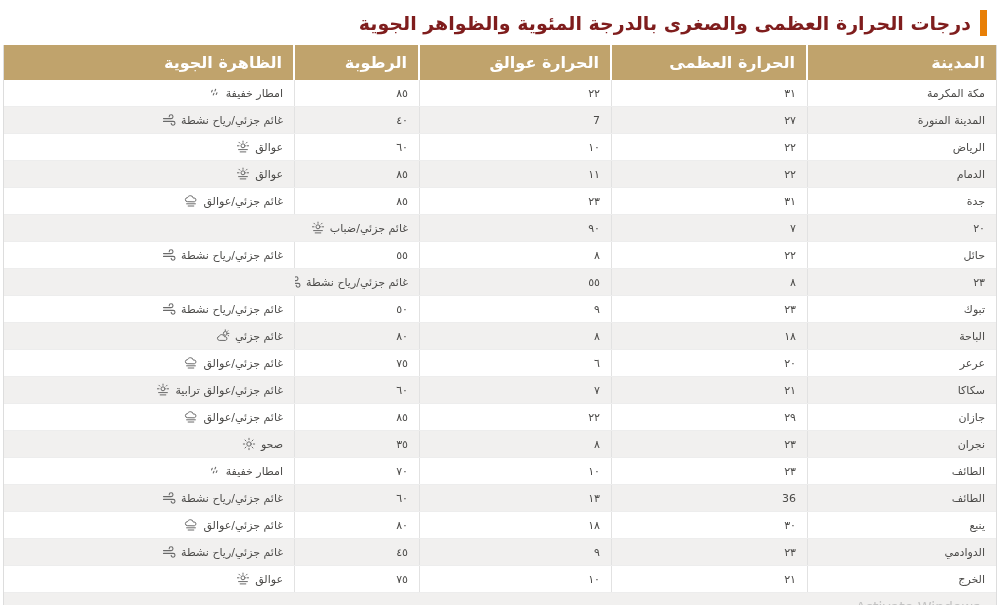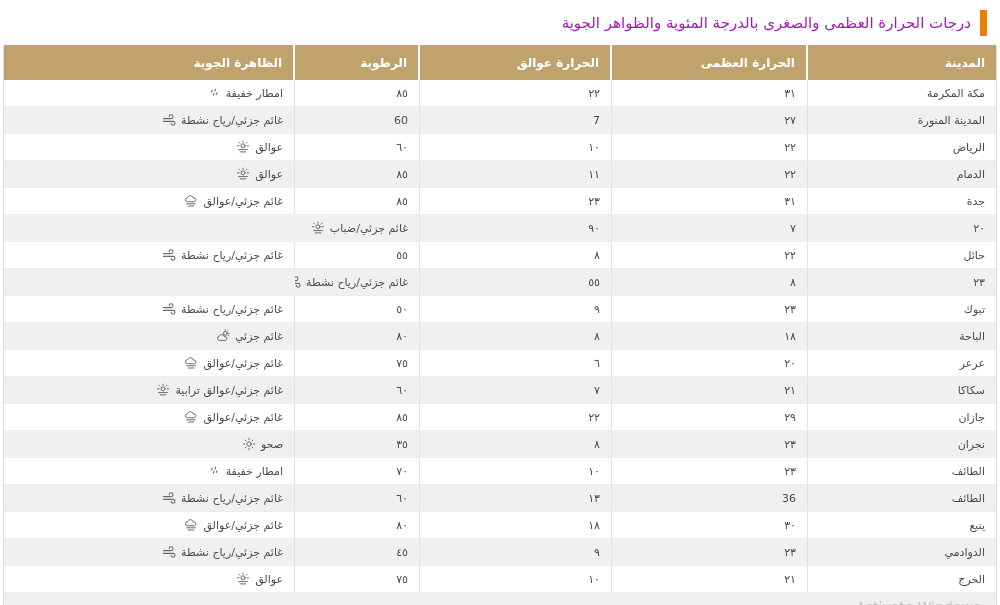--- a/index.html
+++ b/index.html
@@ -2,27 +2,27 @@
 <html dir="rtl" lang="ar"><head>
 <meta charset="utf-8">
 <style>
   html,body{margin:0;padding:0;background:#fff;}
   body{font-family:"DejaVu Sans",sans-serif;}
   .page{position:relative;width:1000px;height:605px;overflow:hidden;background:#fff;direction:rtl;}
 
   
   .titlebar{display:flex;align-items:center;gap:9px;padding:9px 13px 0 0;height:36px;box-sizing:border-box;}
   .accent-bar{width:7px;height:26px;background:#e87f07;flex:0 0 auto;}
-  .page-title{color:#a21caf;font-weight:normal;font-size:15px;line-height:26px;white-space:nowrap;}
+  .page-title{color:#7f1d1d;font-weight:bold;font-size:19px;line-height:26px;white-space:nowrap;}
 
   
   .wtable{position:absolute;top:45px;right:3px;left:3px;border:1px solid #dddddd;border-top:0;background:#fff;}
   .thead,.trow{display:grid;grid-template-columns:188px 196px 192px 125px 291px;}
   .thead{height:35px;}
-  .hcell{background:#c0a36c;color:#ffffff;font-weight:bold;font-size:12px;
+  .hcell{background:#c0a36c;color:#ffffff;font-weight:bold;font-size:16px;
          display:flex;align-items:center;justify-content:flex-start;
          padding:0 11px;box-sizing:border-box;}
   .hcell:not(:first-child){border-inline-start:2px solid #ffffff;}
   .trow{height:27px;background:#ffffff;border-bottom:1px solid #ededed;box-sizing:border-box;}
   .trow.alt{background:#f1f0ef;}
   .tcell{display:flex;align-items:center;justify-content:flex-start;gap:5px;
          padding:0 11px;font-size:11px;color:#4c4b49;box-sizing:border-box;
          white-space:nowrap;overflow:hidden;}
   .tcell:not(:first-child){border-inline-start:1px solid #e2e2e2;}
   .trow.partial{height:27px;border-bottom:0;}
@@ -65,21 +65,21 @@
                   <path d="M5.2 4.4l-.6 1.5M8.6 3.4l-.6 1.5M6.9 7.4l-.6 1.5M9.9 6.9l-.6 1.5"></path>
                 </g>
               </svg>
             </span>
           </div>
         </div>
         <div class="trow alt">
           <div class="tcell col-city">المدينة المنورة</div>
           <div class="tcell col-max">٢٧</div>
           <div class="tcell col-min">7</div>
-          <div class="tcell col-humidity">60</div>
+          <div class="tcell col-humidity">٤٠</div>
           <div class="tcell col-phenomenon">
             <span>غائم جزئي/رياح نشطة</span>
             <span class="wicon">
               <svg viewBox="0 0 14 14">
                 <g fill="none" stroke="#6a6a6a" stroke-width="1.1" stroke-linecap="round">
                   <path d="M1.5 5.6h7.6a1.9 1.9 0 1 0-1.9-1.9"></path>
                   <path d="M1.5 8.4h9.6a1.9 1.9 0 1 1-1.9 1.9"></path>
                 </g>
               </svg>
             </span>

